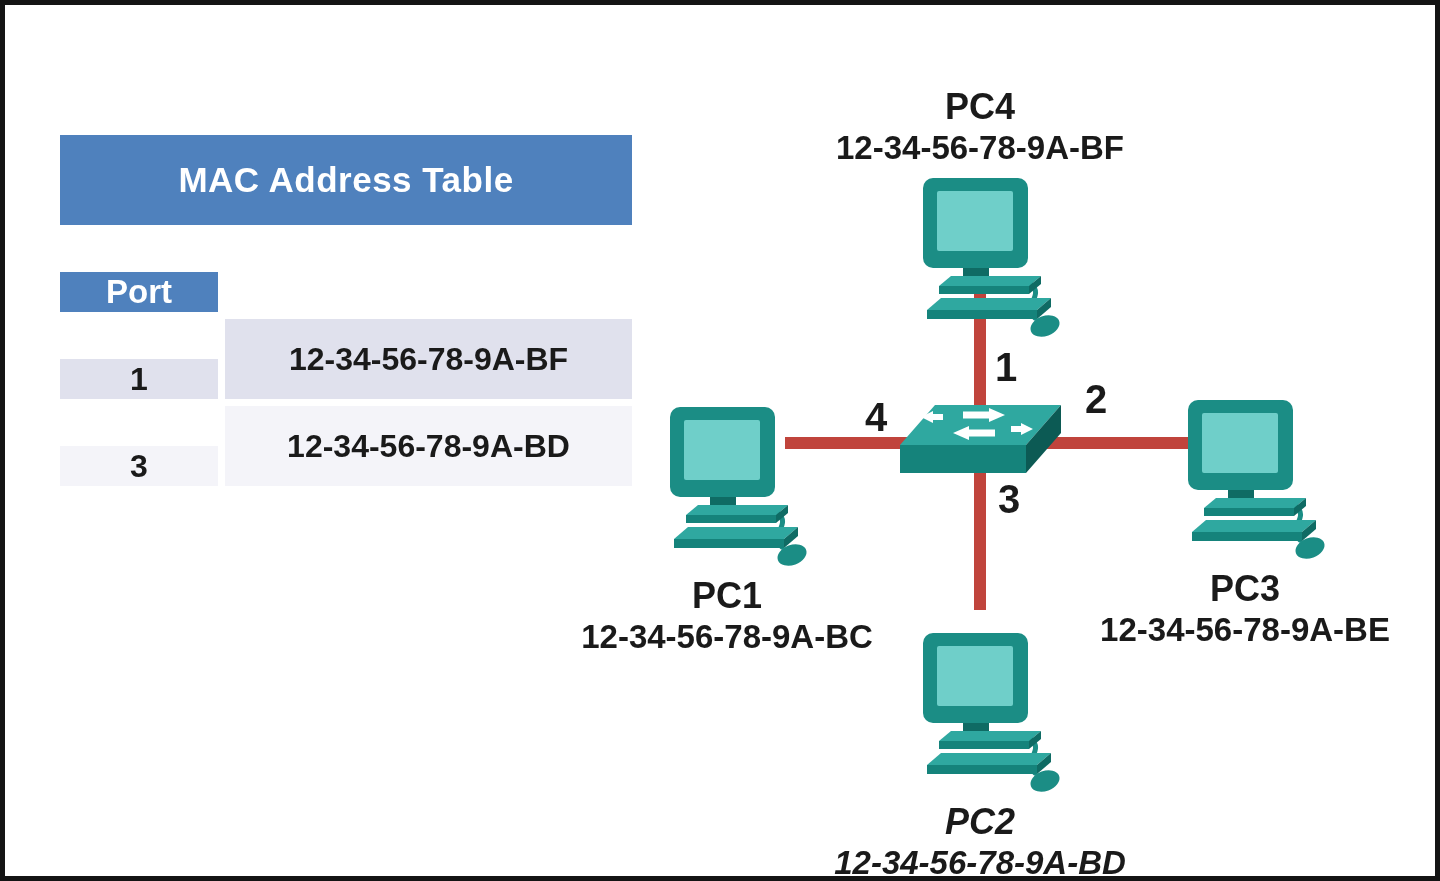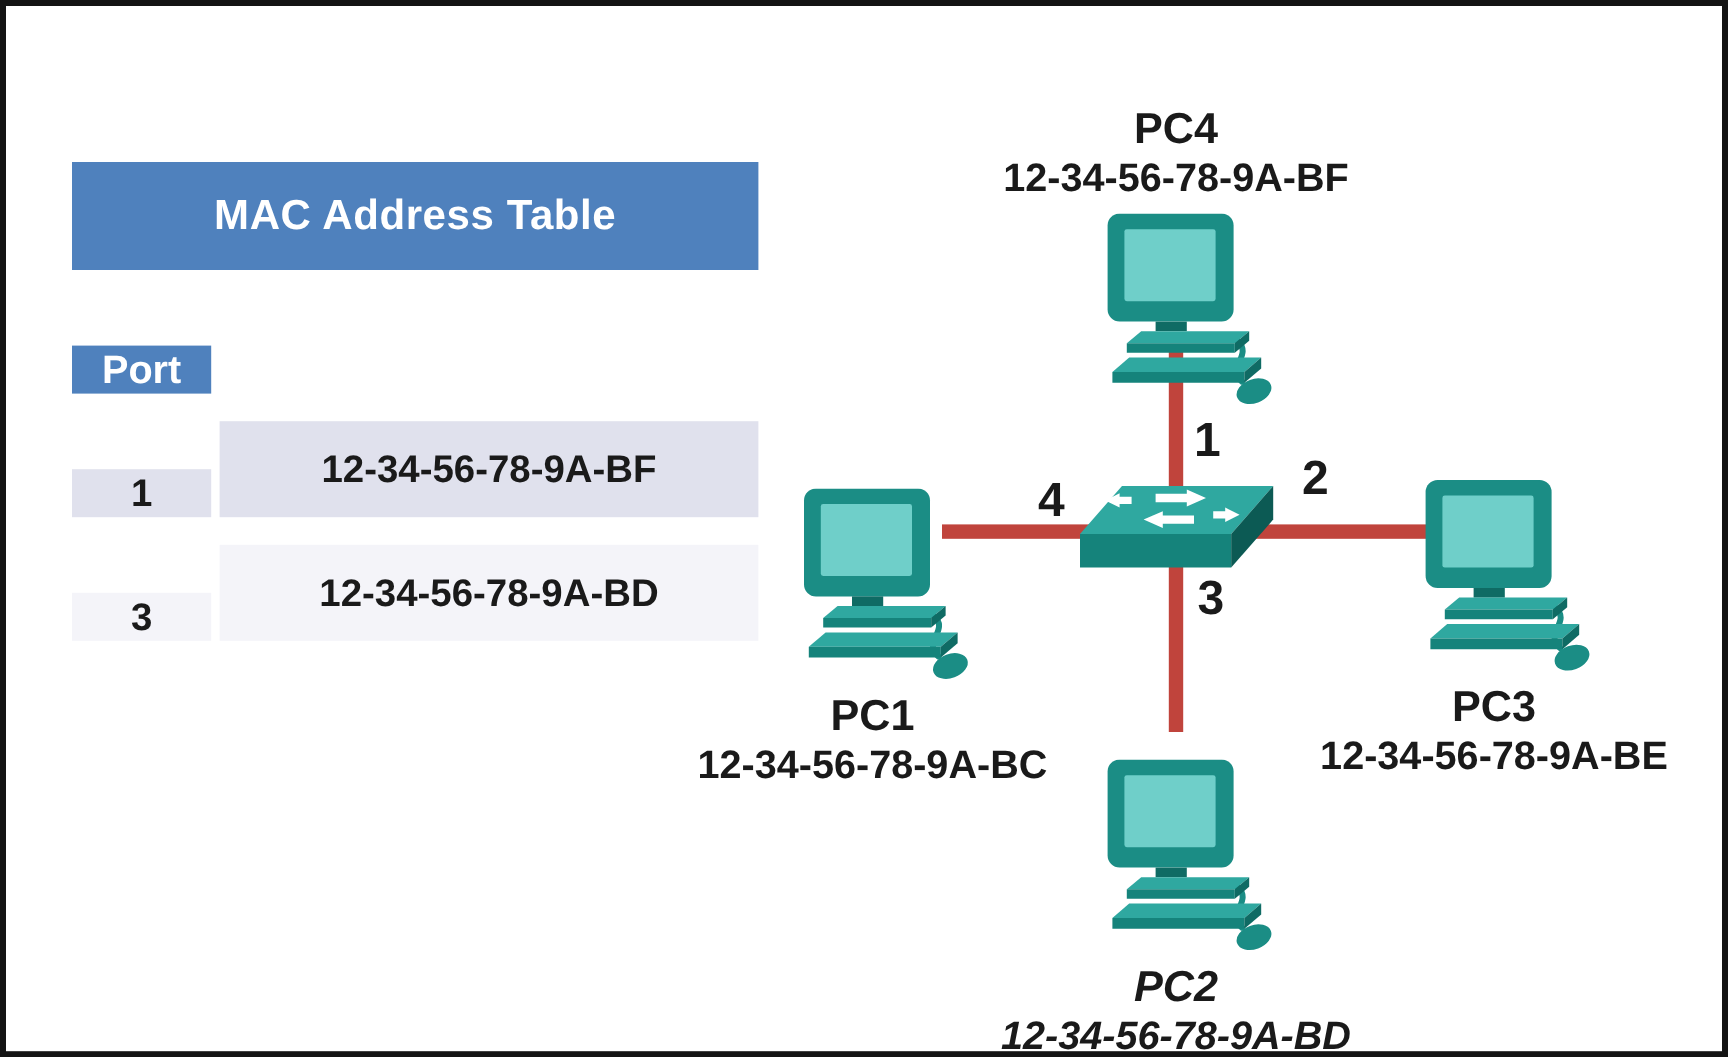--- a/index.html
+++ b/index.html
@@ -10,33 +10,33 @@
     background:#ffffff;
     border:5px solid var(--border,#141414);
     font-family:"Liberation Sans", sans-serif;
     overflow:hidden;
   }
   .defs { position:absolute; width:0; height:0; overflow:hidden; }
 
   
   .mac-table {
     position:absolute; left:55px; top:130px; width:572px;
-    display:flex; flex-direction:column; gap:23px;
+    display:flex; flex-direction:column; gap:7px;
     font-weight:bold; color:#ffffff;
   }
   .t-title {
     height:90px; background:var(--table-header,#4f81bd);
     display:flex; align-items:center; justify-content:center;
     font-size:35px; letter-spacing:0.5px;
   }
   .t-row { display:flex; gap:7px; height:80px; }
   .t-row .cell {
     display:flex; align-items:center; justify-content:center;
   }
-  .cell.port { width:116px;margin-top:40px; }
+  .cell.port { width:158px;margin-top:40px; }
   .cell.mac  { flex:1; }
   .t-head .cell { background:var(--table-header,#4f81bd); font-size:33px; }
   .t-data .cell { color:var(--text,#1a1a1a); font-size:32px; }
   .t-data.r1 .cell { background:var(--table-row-alt,#e0e1ed); }
   .t-data.r2 .cell { background:var(--table-row,#f4f4f9); }
 
   
   .link { position:absolute; background:var(--link,#c0443c); z-index:1; }
   .link.v { width:12px; }
   .link.h { height:12px; }

